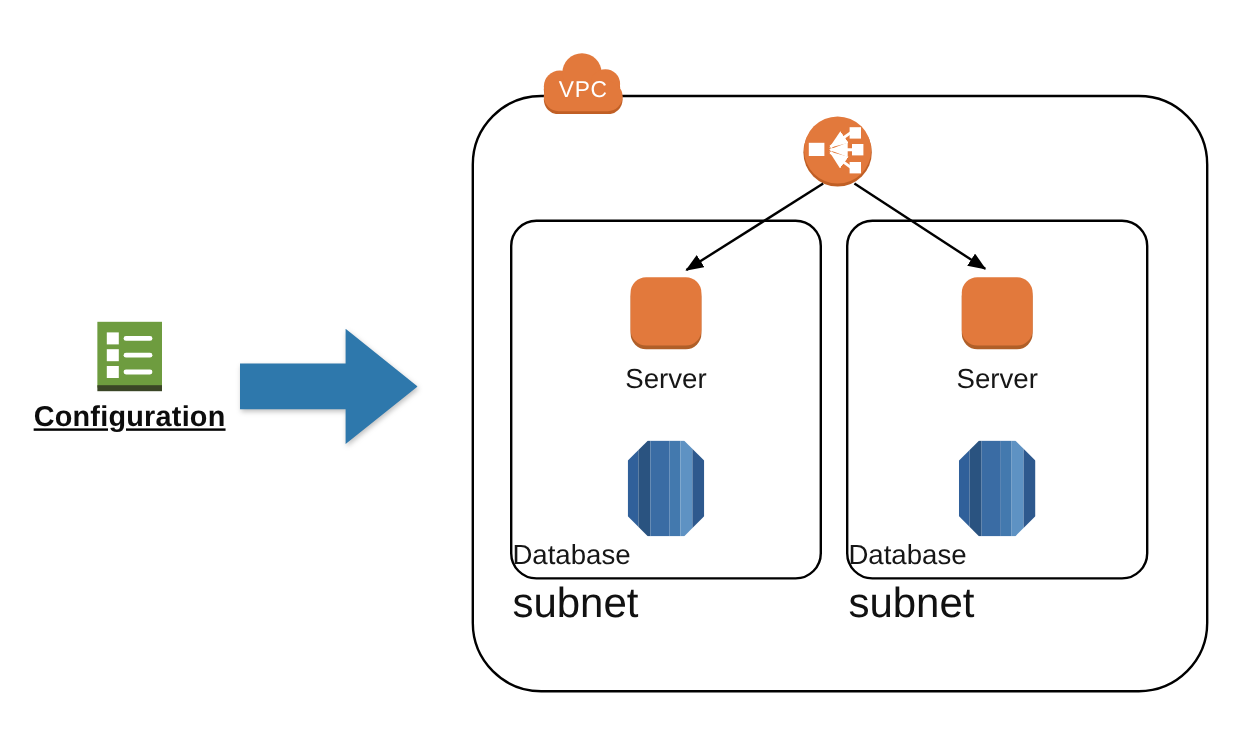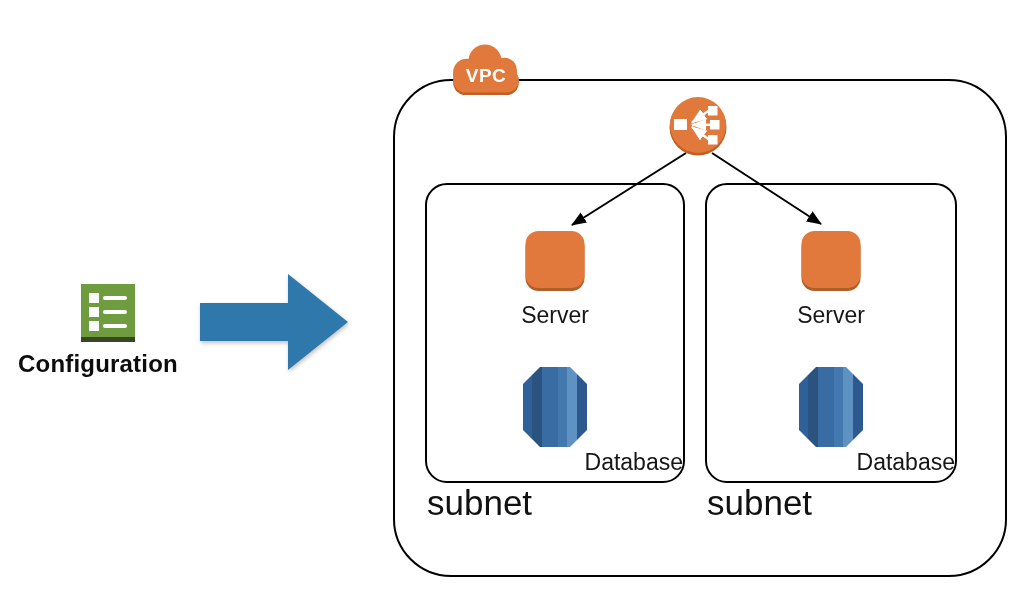--- a/index.html
+++ b/index.html
@@ -1,51 +1,51 @@
 <!DOCTYPE html>
 <html><head>
 <meta charset="utf-8">
 <style>
   * { margin:0; padding:0; box-sizing:border-box; }
   body { background:#fff; font-family:"Liberation Sans", sans-serif; }
   .canvas { position:relative; width:1030px; height:609px; background:#ffffff; overflow:hidden; }
 
   
-  .config-node { position:absolute; left:18px; top:284px; width:180px; text-align:left; }
+  .config-node { position:absolute; left:18px; top:268px; width:180px; text-align:center;text-decoration:underline; }
   .config-icon { display:block; margin:0 auto 6px auto; }
   .config-label { font-size:24px; font-weight:bold; color:#0d0d0d; letter-spacing:0.2px; }
 
   .flow-arrow { position:absolute; left:200px; top:274px; filter:drop-shadow(1px 2px 2px rgba(0,0,0,0.25)); }
 
   
   .vpc-box { position:absolute; left:393px; top:79px; width:614px; height:498px;
              border:2.5px solid #000; border-radius:58px; background:transparent; }
 
   .vpc-cloud { position:absolute; left:446px; top:41px; width:80px; height:54px; }
   .vpc-cloud-label { position:absolute; left:0; top:24px; width:100%; text-align:center;
-                     color:#fff; font-weight:bold; font-size:19px; letter-spacing:0.5px; }
+                     color:#fff; font-weight:normal; font-size:19px; letter-spacing:0.5px; }
 
   .lb-icon { position:absolute; left:667px; top:96px; }
 
   .conn-arrows { position:absolute; left:0; top:0; width:1030px; height:609px; pointer-events:none; }
 
   
   .subnet { position:absolute; top:183px; height:300px;
             border:2.5px solid #000; border-radius:22px; }
   .subnet-left  { left:425px; width:260px; }
   .subnet-right { left:705px; width:252px; }
 
   .center-x { position:absolute; left:50%; transform:translateX(-50%); }
 
   .server-icon { top:46px; width:59px; height:57px; background:#E2793C;
                  border-radius:13px; box-shadow:0 3px 0 #b05f28; }
   .server-label { top:117px; width:100%; text-align:center; font-size:23px; color:#161616; }
 
   .db-icon { top:182px; }
-  .db-label { top:264px; width:100%; text-align:right; font-size:23px; color:#161616; }
+  .db-label { top:264px; width:100%; text-align:left; font-size:23px; color:#161616; }
 
   .subnet-label { top:298px; width:100%; text-align:left; font-size:35px; color:#111; }
 </style>
 </head>
 <body>
 
 <div class="canvas">
 
   <div class="config-node">
     <svg class="config-icon" width="54" height="60" viewBox="0 0 54 60">

